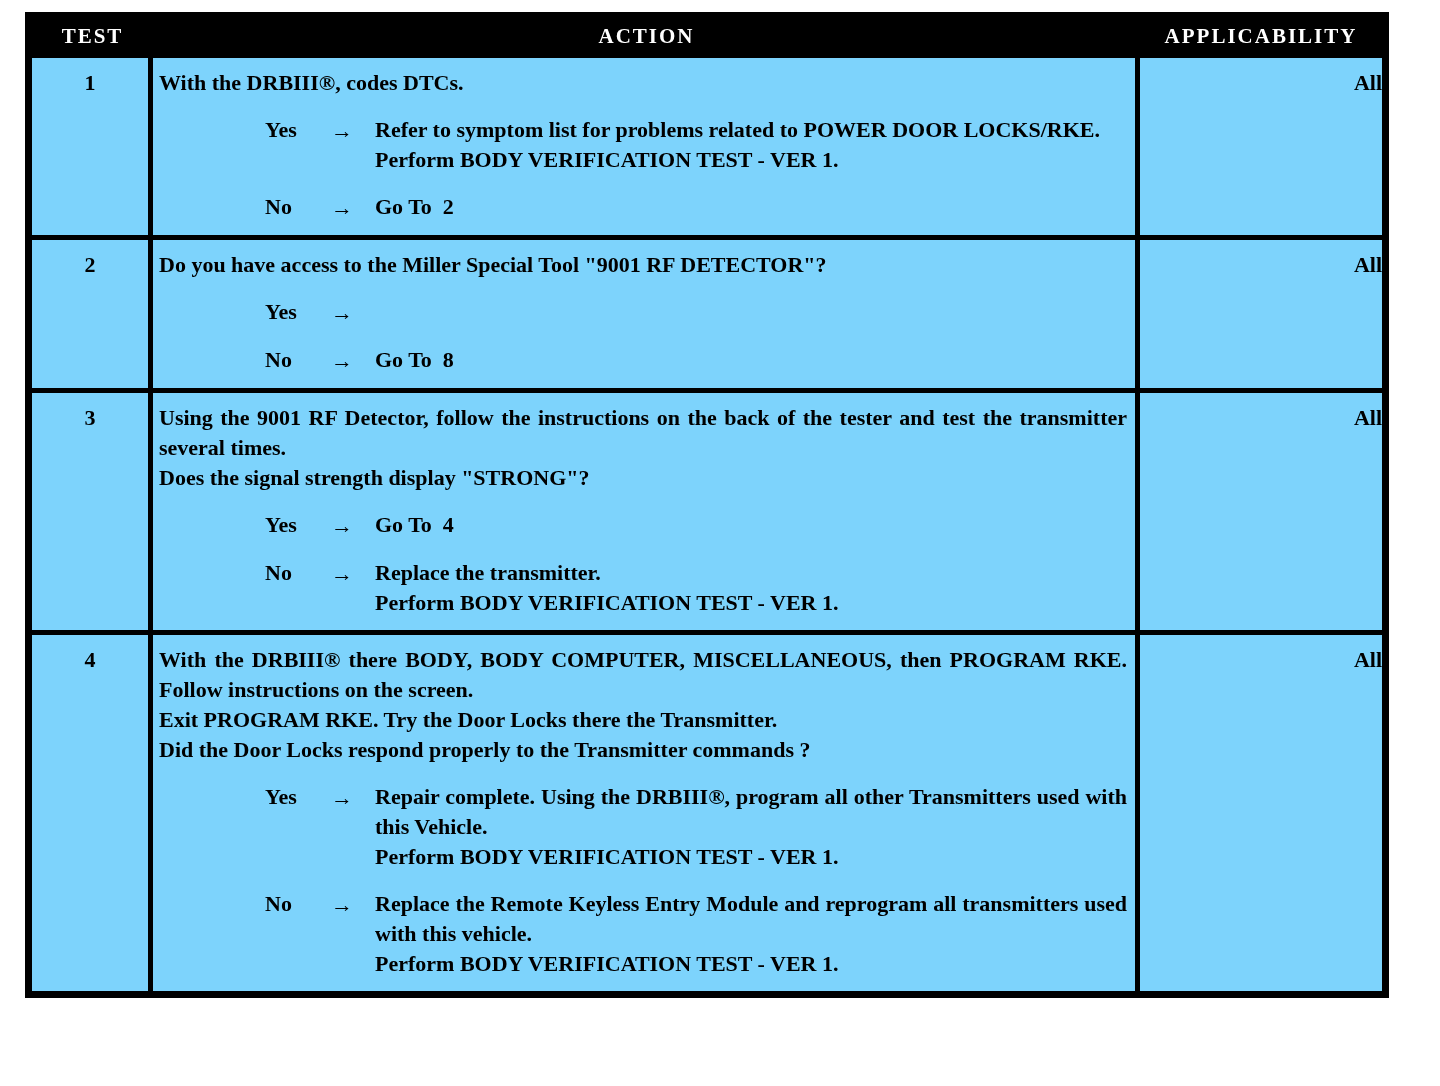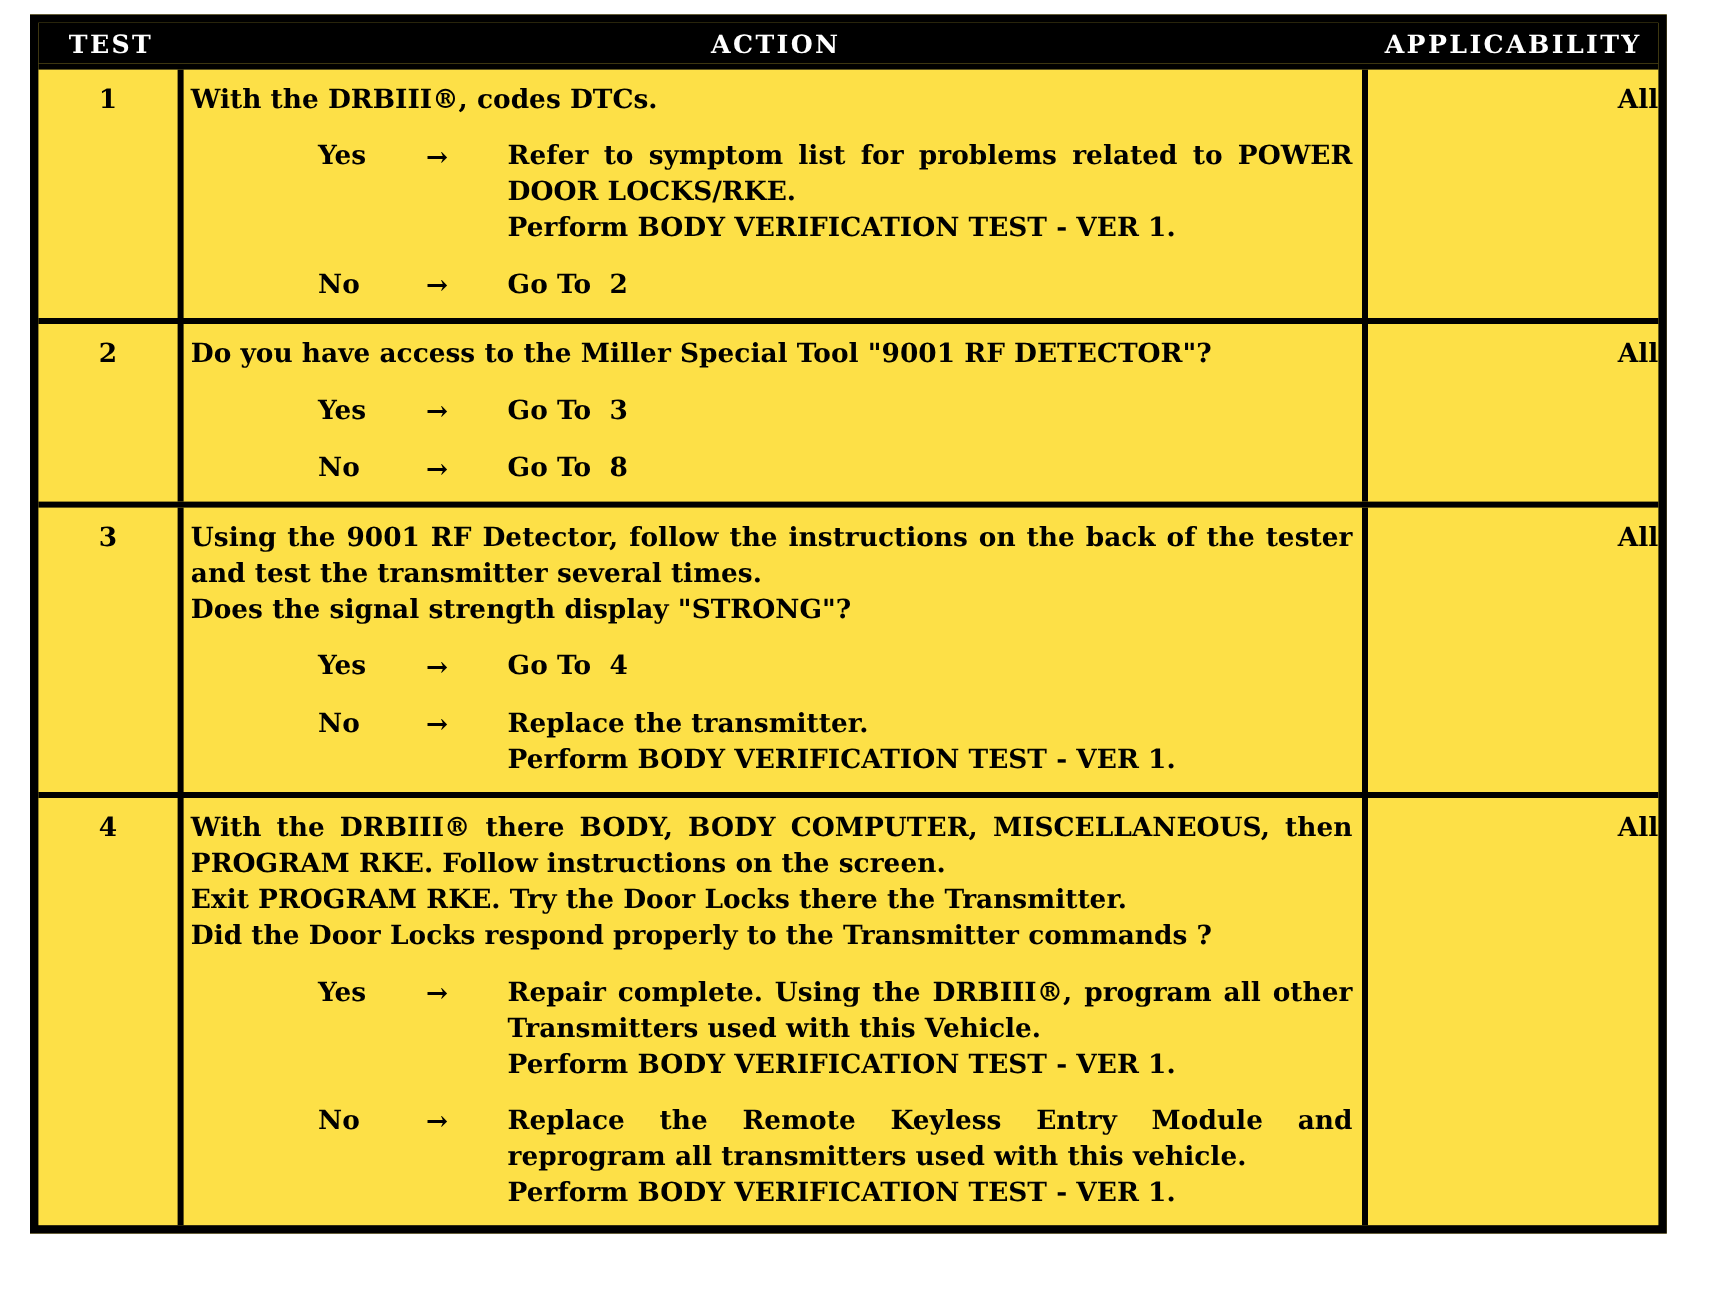--- a/index.html
+++ b/index.html
@@ -16,21 +16,22 @@
     font-weight: 700;
     color: #000000;
   }
   .diag-table {
     position: absolute;
     left: 25px;
     top: 12px;
     width: 1364px;
     box-sizing: border-box;
     border: 7px solid #000000;
-    background: #fde047;
+    background: #7dd3fc;
+    font-family: Liberation Serif, serif;
   }
   .grid-row {
     display: grid;
     grid-template-columns: 121px 987px 1fr;
   }
   .thead {
     background: #000000;
     color: #ffffff;
     height: 34px;
     align-items: center;
@@ -64,21 +65,20 @@
   }
   .question p {
     margin: 0;
     text-align: justify;
     white-space: pre-wrap;
   }
   .branch {
     display: grid;
     grid-template-columns: 66px 44px 1fr;
     margin: 17px 0 0 106px;
-    gap: 24px;
   }
   .blabel {
     white-space: nowrap;
   }
   .arrow {
     text-align: left;
     padding-top: 1px;
   }
   .result p {
     margin: 0;
@@ -125,23 +125,20 @@
 
     <div class="grid-row trow">
       <div class="cell-test">2</div>
       <div class="cell-action">
         <div class="question">
           <p>Do you have access to the Miller Special Tool "9001 RF DETECTOR"?</p>
         </div>
         <div class="branch">
           <span class="blabel">Yes</span>
           <span class="arrow">→</span>
-          <div class="result">
-            <p>Go To  3</p>
-          </div>
         </div>
         <div class="branch">
           <span class="blabel">No</span>
           <span class="arrow">→</span>
           <div class="result">
             <p>Go To  8</p>
           </div>
         </div>
       </div>
       <div class="cell-app">All</div>

